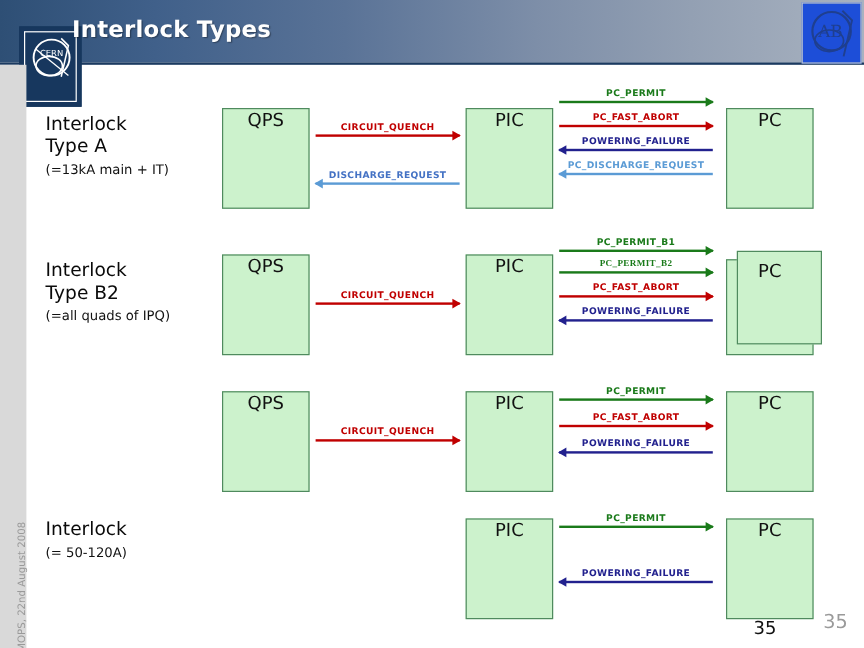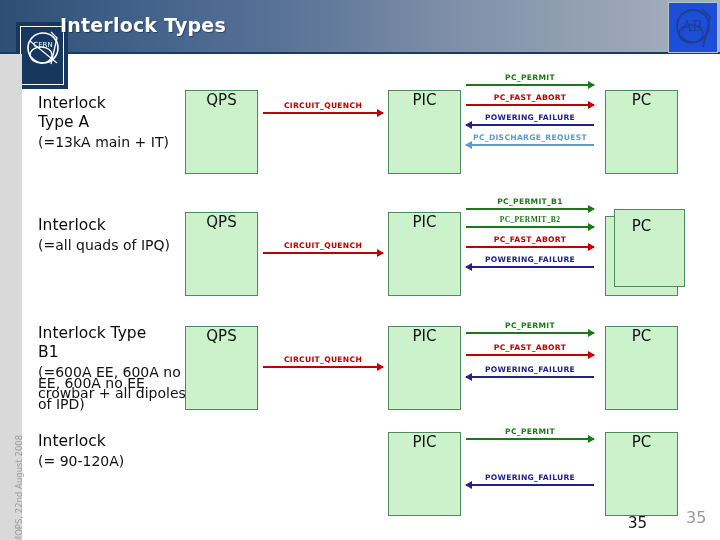--- a/index.html
+++ b/index.html
@@ -45,21 +45,21 @@
     position:absolute;left:-46px;top:430px;width:130px;
     transform:rotate(-90deg);transform-origin:center center;
     font-size:8.5px;color:#9a9a9a;white-space:nowrap;text-align:center;
   }
   
   #canvas{position:absolute;left:0;top:54px;width:720px;height:486px;}
   .row{position:absolute;left:0;width:720px;}
 
   .label-block{position:absolute;left:38px;width:150px;color:#000;}
   .label-main{font-size:15.5px;line-height:19px;font-weight:normal;color:#0a0a0a;}
-  .label-sub{font-size:14px;line-height:10.5px;margin-top:5px;color:#111;}
+  .label-sub{font-size:11px;line-height:10.5px;margin-top:5px;color:#111;}
 
   .node{
     position:absolute;background:#ccf2cc;border:1px solid #4f8a5e;
     box-sizing:border-box;display:flex;align-items:flex-start;justify-content:center;
     font-size:15px;color:#111;
   }
   .node.shadowbox::before{
     content:"";position:absolute;left:8px;top:-8px;width:100%;height:100%;
     background:#ccf2cc;border:1px solid #4f8a5e;box-sizing:border-box;z-index:-1;
   }
@@ -130,20 +130,25 @@
     </div>
     <div class="node" style="left:605px;top:6px;width:73px;height:84px;">
       <span>PC</span>
     </div>
 
     <div class="sig to-right" style="left:263px;top:10px;width:120px;height:22px;color:#c00000;">
       <div class="sig-label" style="color:#c00000;">CIRCUIT_QUENCH</div>
       <div class="line" style="background:#c00000;"></div>
         <div class="head"></div>
     </div>
+    <div class="sig to-left" style="left:263px;top:50px;width:120px;height:22px;color:#5b9bd5;">
+      <div class="sig-label" style="color:#4472c4;">DISCHARGE_REQUEST</div>
+      <div class="line" style="background:#5b9bd5;"></div>
+        <div class="head"></div>
+    </div>
 
     <div class="sig to-right" style="left:466px;top:-16px;width:128px;height:20px;color:#1a7a1a;">
       <div class="sig-label" style="color:#1a7a1a;">PC_PERMIT</div>
       <div class="line" style="background:#1a7a1a;"></div>
         <div class="head"></div>
     </div>
     <div class="sig to-right" style="left:466px;top:4px;width:128px;height:20px;color:#c00000;">
       <div class="sig-label" style="color:#c00000;">PC_FAST_ABORT</div>
       <div class="line" style="background:#c00000;"></div>
         <div class="head"></div>
@@ -156,20 +161,21 @@
     <div class="sig to-left" style="left:466px;top:44px;width:128px;height:20px;color:#5b9bd5;">
       <div class="sig-label" style="color:#5b9bd5;">PC_DISCHARGE_REQUEST</div>
       <div class="line" style="background:#5b9bd5;"></div>
         <div class="head"></div>
     </div>
   </div>
 
   <div class="row" style="top:148px;height:100px;">
     <div class="label-block" style="top:14px;">
       <div class="label-main">Interlock</div>
+      <div class="label-main">Type B2</div>
       <div class="label-sub">(=all quads of IPQ)</div>
     </div>
 
     <div class="node" style="left:185px;top:10px;width:73px;height:84px;">
       <span>QPS</span>
     </div>
     <div class="node" style="left:388px;top:10px;width:73px;height:84px;">
       <span>PIC</span>
     </div>
     <div class="node shadowbox" style="left:605px;top:14px;width:73px;height:80px;">
@@ -198,25 +204,20 @@
         <div class="head"></div>
     </div>
     <div class="sig to-left" style="left:466px;top:48px;width:128px;height:20px;color:#22218e;">
       <div class="sig-label" style="color:#22218e;">POWERING_FAILURE</div>
       <div class="line" style="background:#22218e;"></div>
         <div class="head"></div>
     </div>
   </div>
 
   <div class="row" style="top:256px;height:100px;">
-    <div class="label-block" style="top:14px;">
-      <div class="label-main">Interlock Type</div>
-      <div class="label-main">B1</div>
-      <div class="label-sub">(=600A EE, 600A no EE, 600A no EE crowbar + all dipoles of IPD)</div>
-    </div>
 
     <div class="node" style="left:185px;top:16px;width:73px;height:84px;">
       <span>QPS</span>
     </div>
     <div class="node" style="left:388px;top:16px;width:73px;height:84px;">
       <span>PIC</span>
     </div>
     <div class="node" style="left:605px;top:16px;width:73px;height:84px;">
       <span>PC</span>
     </div>
@@ -240,21 +241,21 @@
     <div class="sig to-left" style="left:466px;top:50px;width:128px;height:20px;color:#22218e;">
       <div class="sig-label" style="color:#22218e;">POWERING_FAILURE</div>
       <div class="line" style="background:#22218e;"></div>
         <div class="head"></div>
     </div>
   </div>
 
   <div class="row" style="top:362px;height:110px;">
     <div class="label-block" style="top:16px;">
       <div class="label-main">Interlock</div>
-      <div class="label-sub">(= 90-120A)</div>
+      <div class="label-sub">(= 50-120A)</div>
     </div>
 
     <div class="node" style="left:388px;top:16px;width:73px;height:84px;">
       <span>PIC</span>
     </div>
     <div class="node" style="left:605px;top:16px;width:73px;height:84px;">
       <span>PC</span>
     </div>
 
     <div class="sig to-right" style="left:466px;top:6px;width:128px;height:20px;color:#1a7a1a;">

